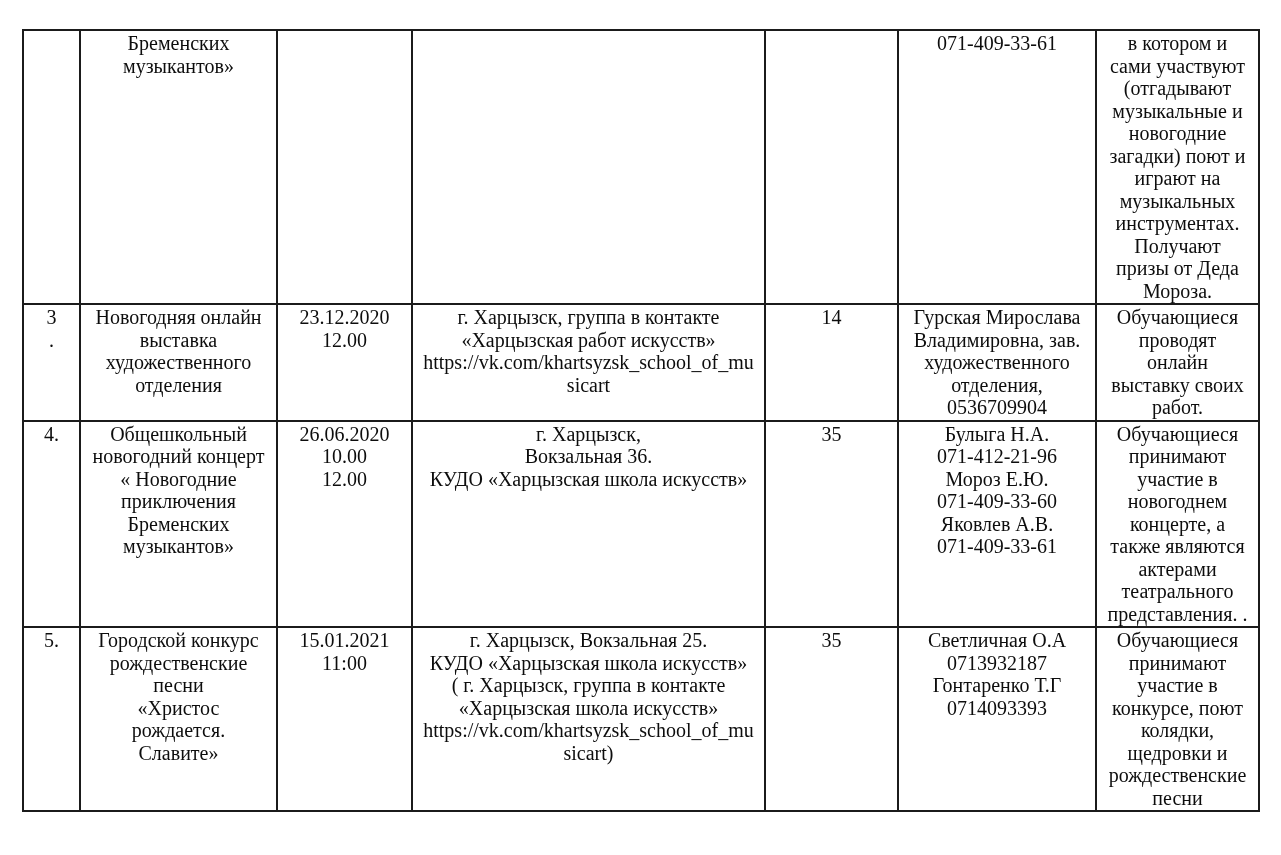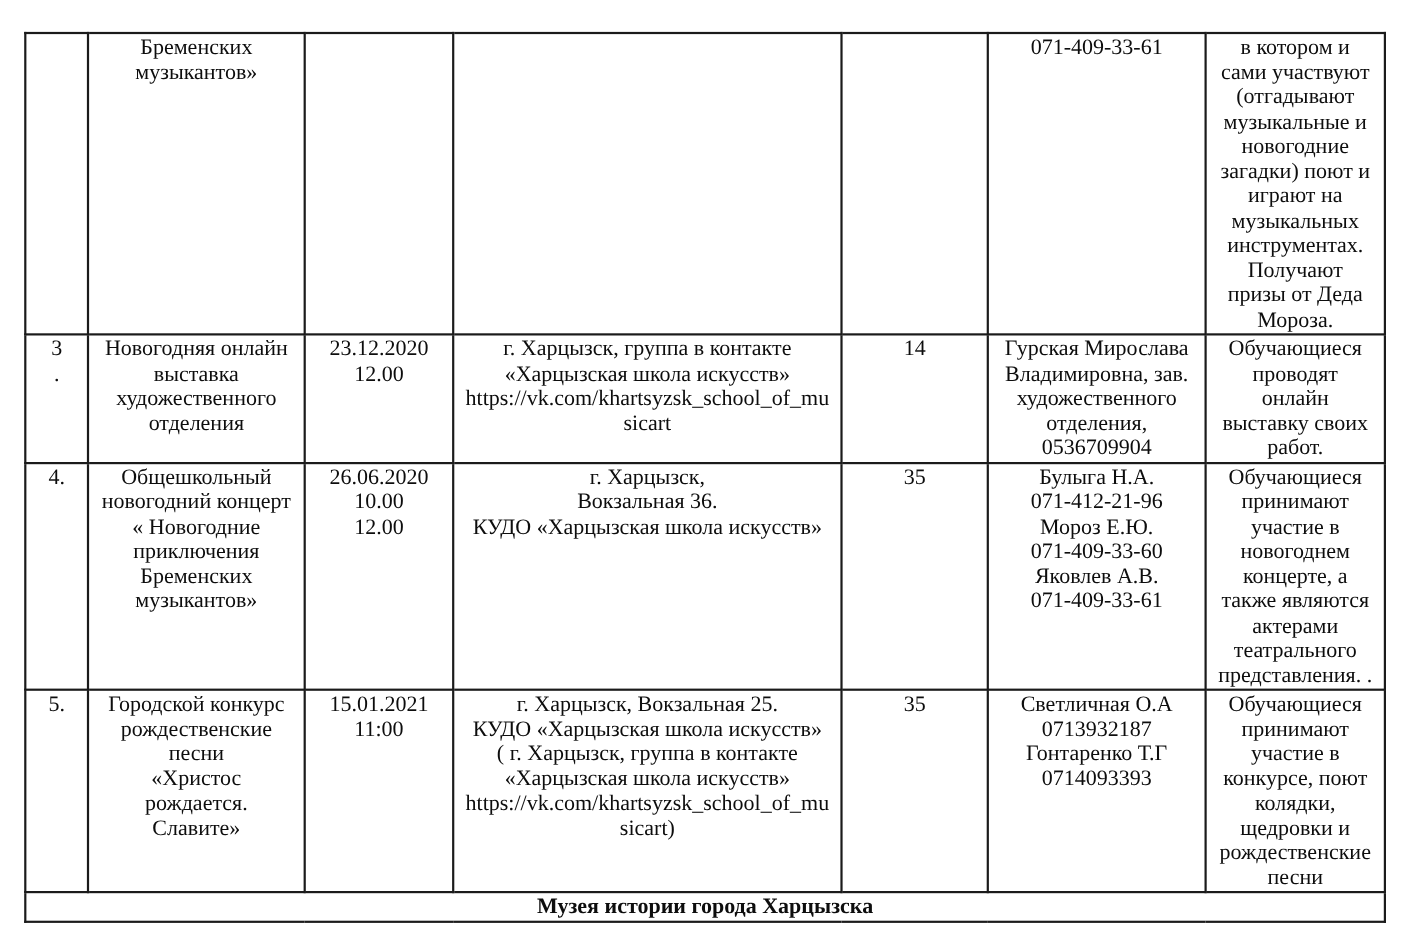--- a/index.html
+++ b/index.html
@@ -87,21 +87,21 @@
     <tr class="r1">
       <td>3
 .</td>
       <td>Новогодняя онлайн
 выставка
 художественного
 отделения</td>
       <td>23.12.2020
 12.00</td>
       <td>г. Харцызск, группа в контакте
-«Харцызская школа искусств»
+«Харцызская работ искусств»
 https://vk.com/khartsyzsk_school_of_mu
 sicart</td>
       <td>14</td>
       <td>Гурская Мирослава
 Владимировна, зав.
 художественного
 отделения,
 0536709904</td>
       <td>Обучающиеся
 проводят
@@ -166,18 +166,15 @@
       <td>Обучающиеся
 принимают
 участие в
 конкурсе, поют
 колядки,
 щедровки и
 рождественские
 песни</td>
     </tr>
 
-    <tr class="r4">
-      <td class="footer-cell" colspan="7">Музея истории города Харцызска</td>
-    </tr>
   </tbody>
     </table>
 </div>
 
 </body></html>

